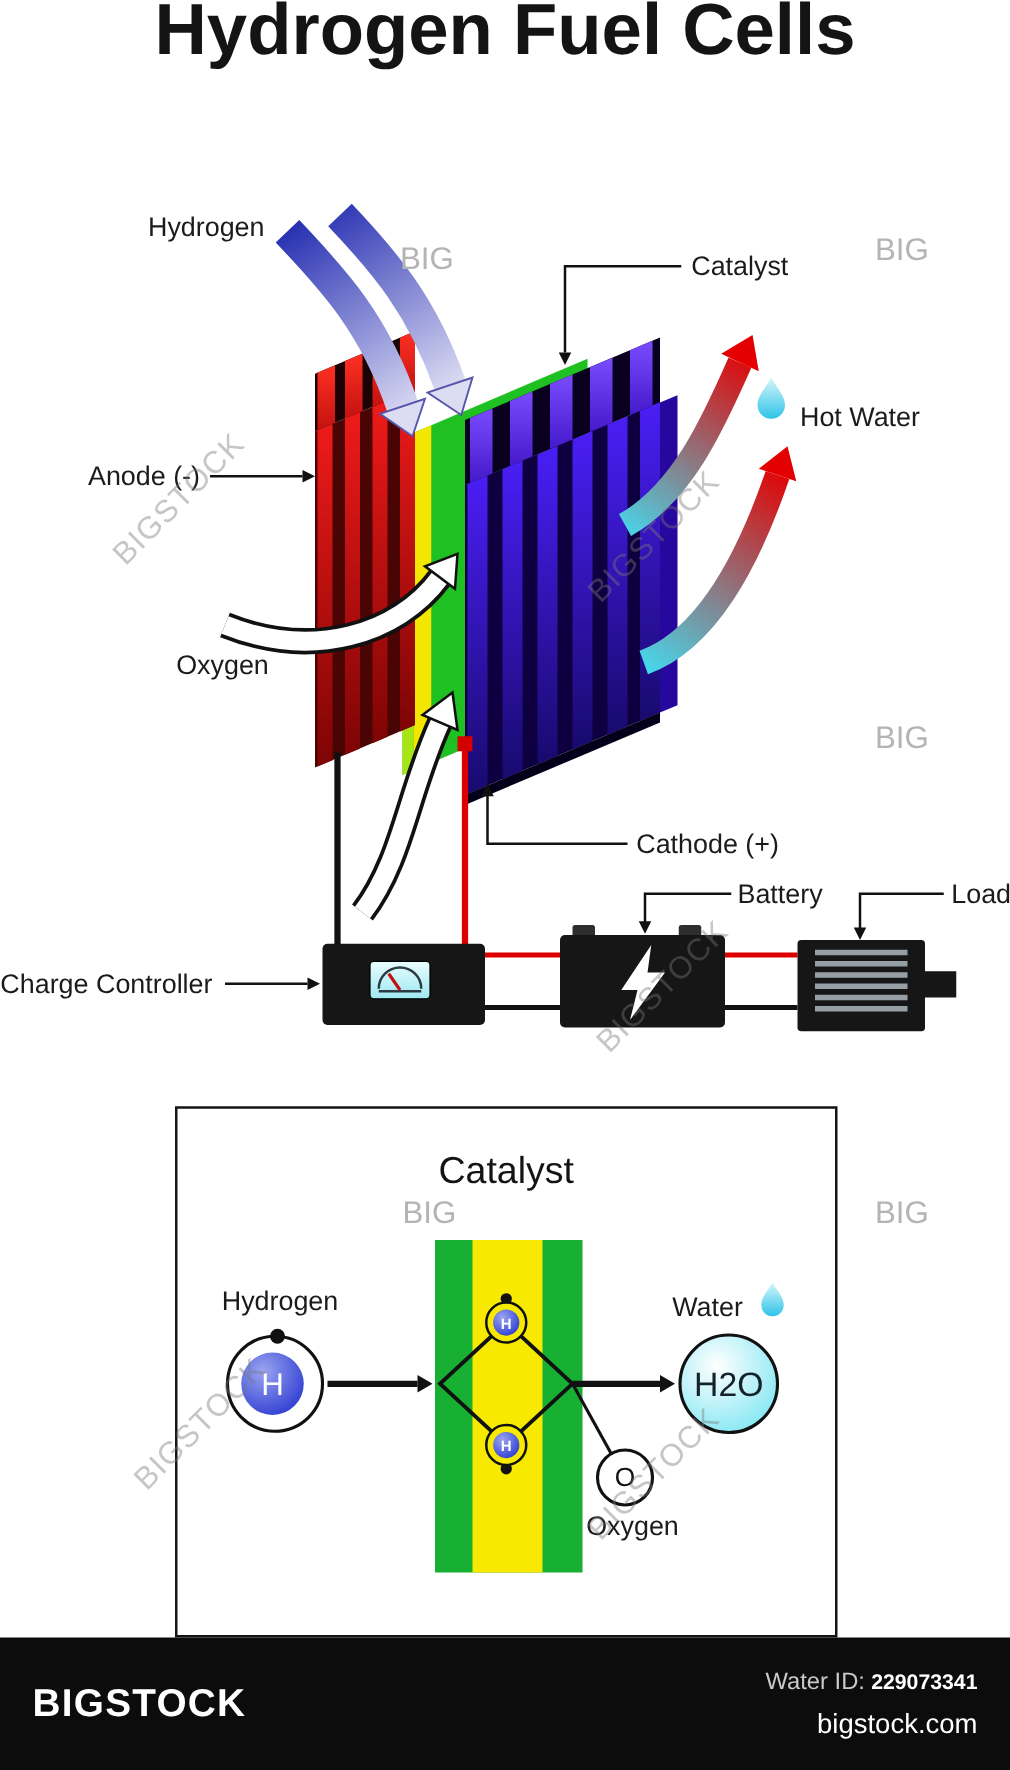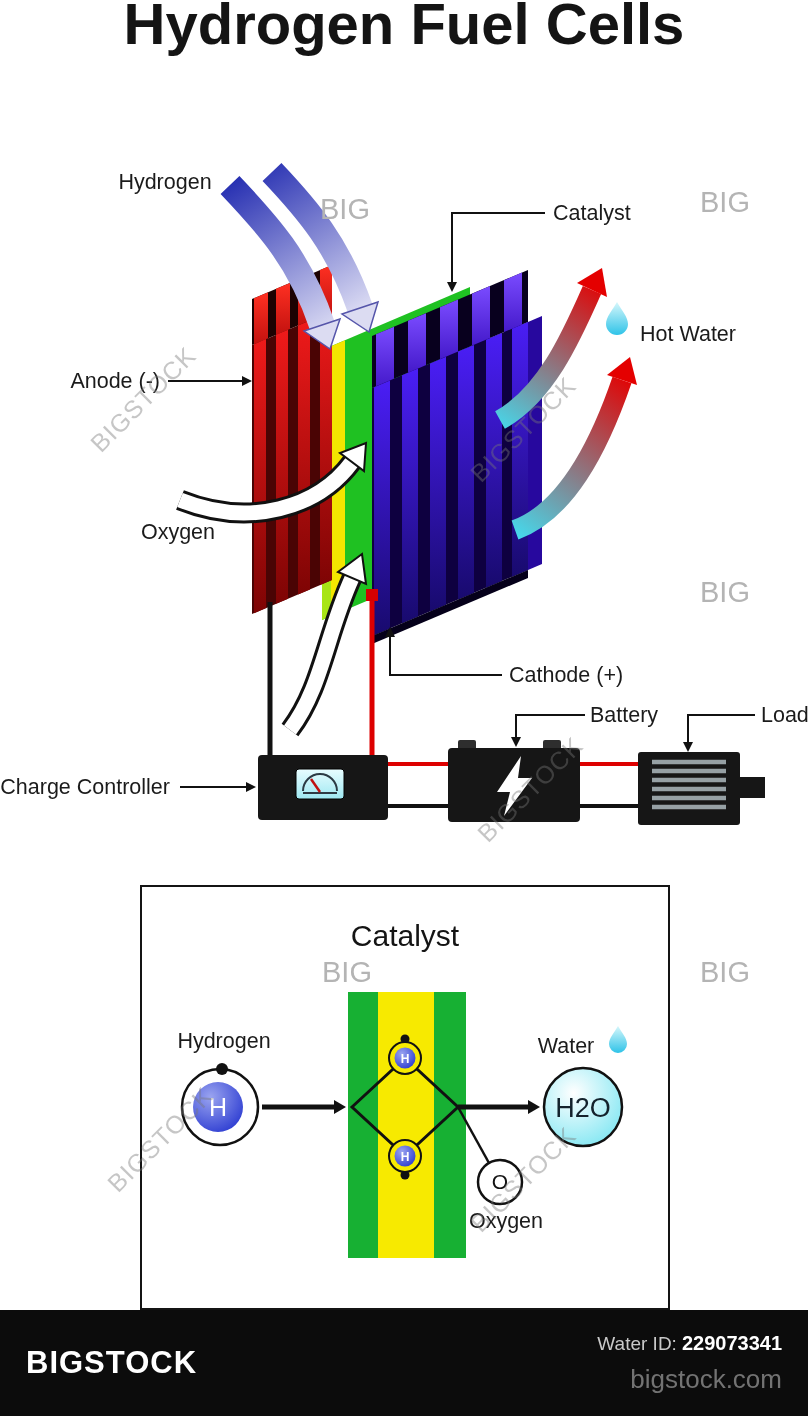--- a/index.html
+++ b/index.html
@@ -3,31 +3,31 @@
 <meta charset="utf-8">
 <style>
   html,body{margin:0;padding:0;background:#fff;}
   .page{position:relative;width:808px;height:1416px;background:#ffffff;
         font-family:"Liberation Sans",sans-serif;overflow:hidden;}
   .title{position:absolute;top:-14px;left:0;width:100%;margin:0;text-align:center;
          font-size:58px;line-height:76px;font-weight:bold;color:#141414;}
   .main-svg{position:absolute;left:0;top:140px;}
   .inset{position:absolute;left:140px;top:885px;width:526px;height:421px;
          border:2px solid #141414;background:#ffffff;}
-  .wm-big{position:absolute;font-size:29px;color:#b4b4b4;z-index:30;}
+  .wm-big{position:absolute;font-size:25px;color:#b4b4b4;z-index:30;}
   .wm-bs{position:absolute;font-size:25px;color:rgba(118,118,118,0.42);
          transform:rotate(-45deg);letter-spacing:1px;z-index:30;}
   .footer{position:absolute;left:0;top:1310px;width:808px;height:106px;background:#0c0c0c;
           display:flex;align-items:center;justify-content:space-between;
           box-sizing:border-box;padding:0 26px;z-index:40;}
   .brand{color:#fff;font-size:31px;font-weight:bold;letter-spacing:1px;}
   .meta{text-align:right;}
   .id-line{color:#c9c9c9;font-size:19px;}
-  .id-line b{color:#fff;font-size:20px;margin-left:5px;}
-  .site{color:#737373;font-size:26px;margin-top:9px;}
+  .id-line b{color:#fff;font-size:17px;margin-left:5px;}
+  .site{color:#ffffff;font-size:22px;margin-top:9px;}
   svg text{font-family:"Liberation Sans",sans-serif;}
   .lbl{font-size:21.5px;fill:#1b1b1b;}
   .inset-title{font-size:30px;fill:#141414;}
 </style>
 </head>
 <body>
 
 <div class="page">
 
   <h1 class="title">Hydrogen Fuel Cells</h1>

